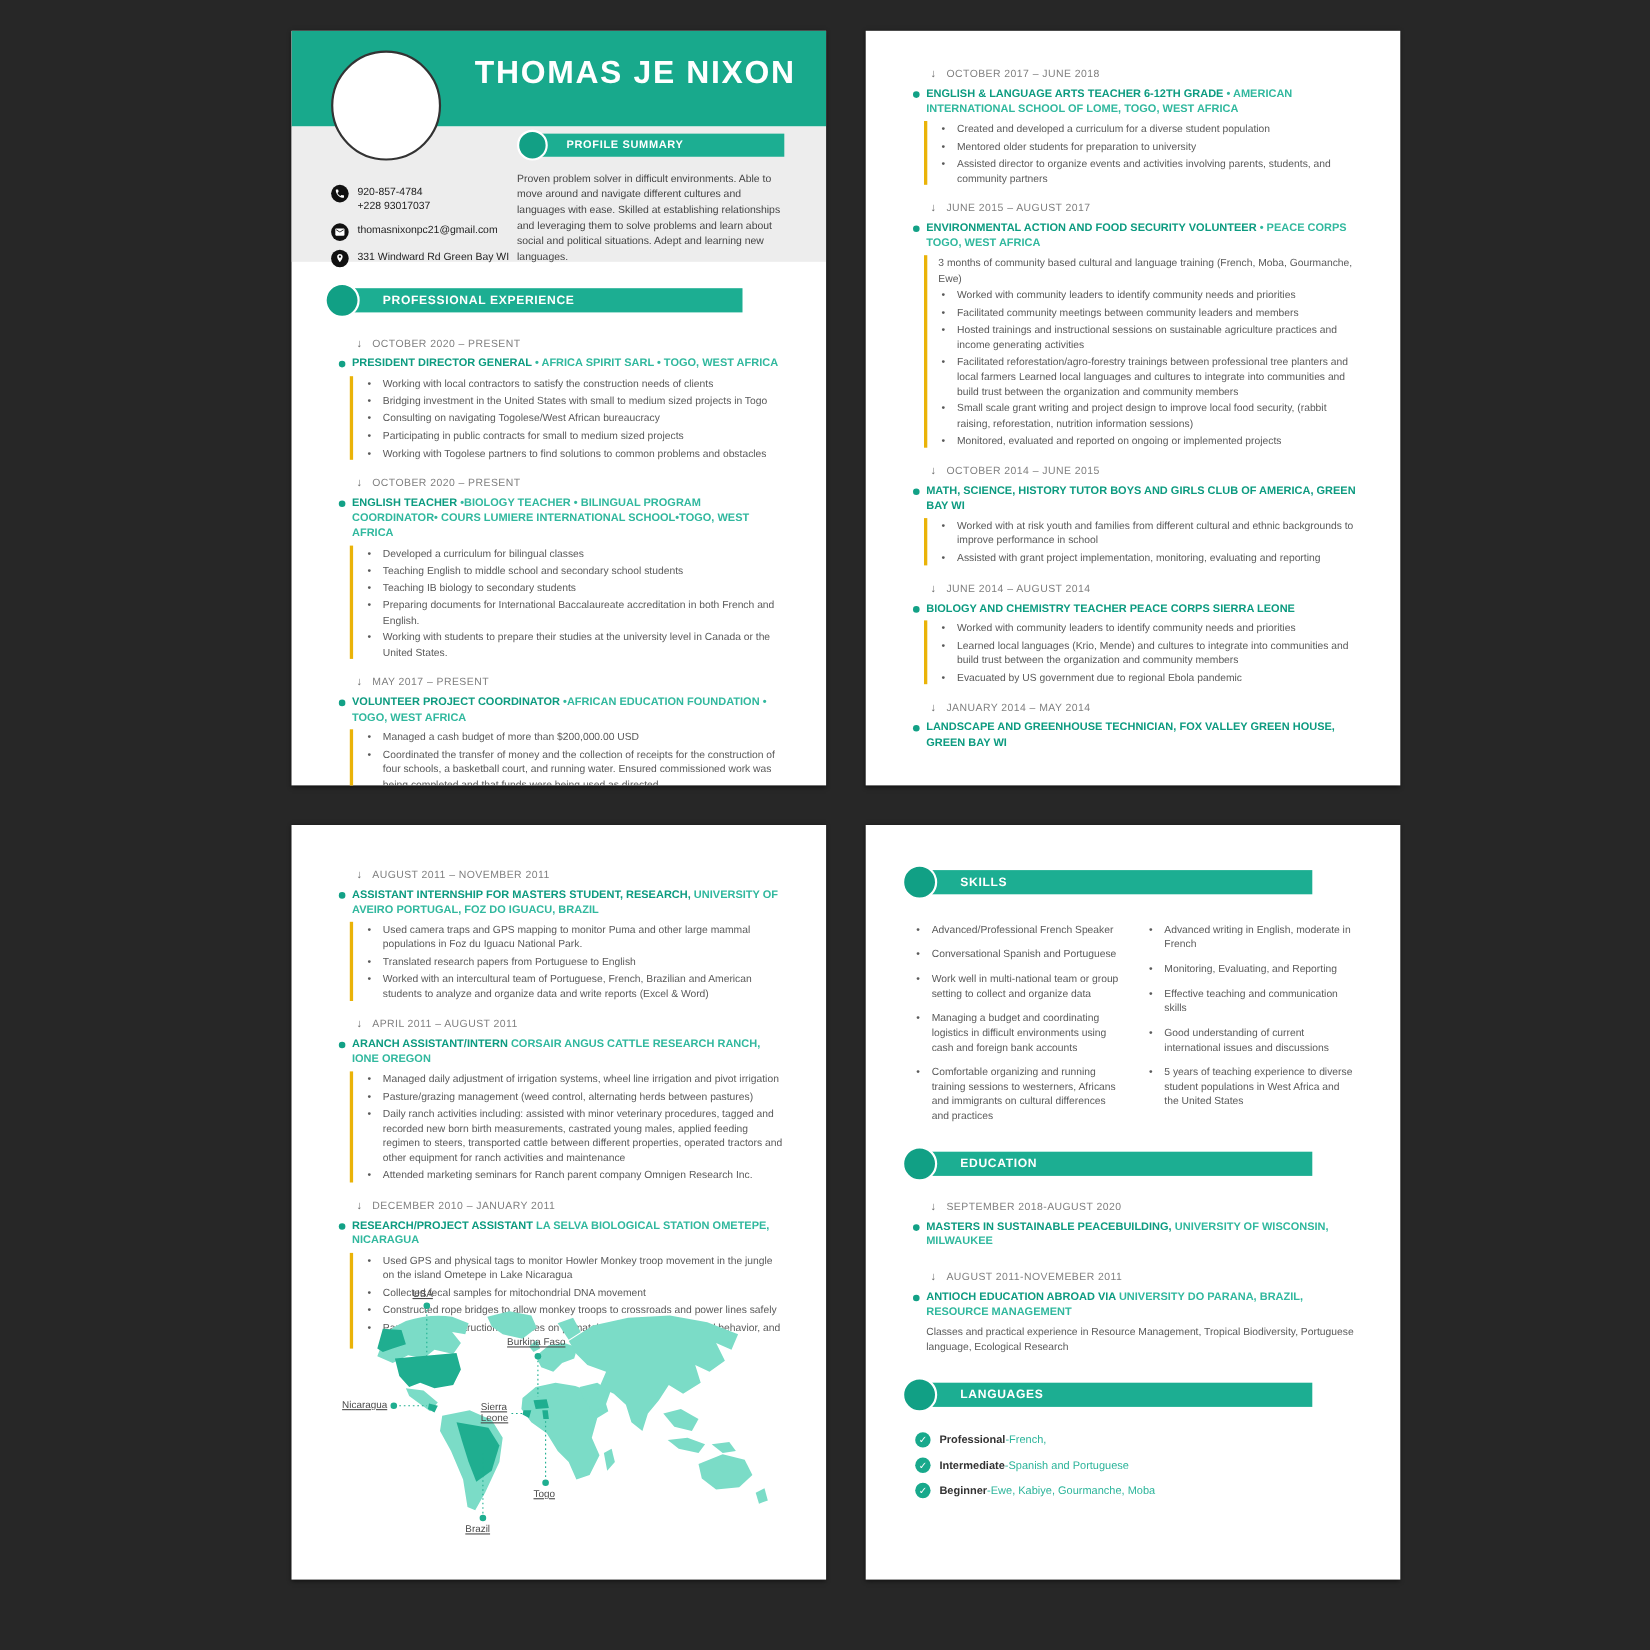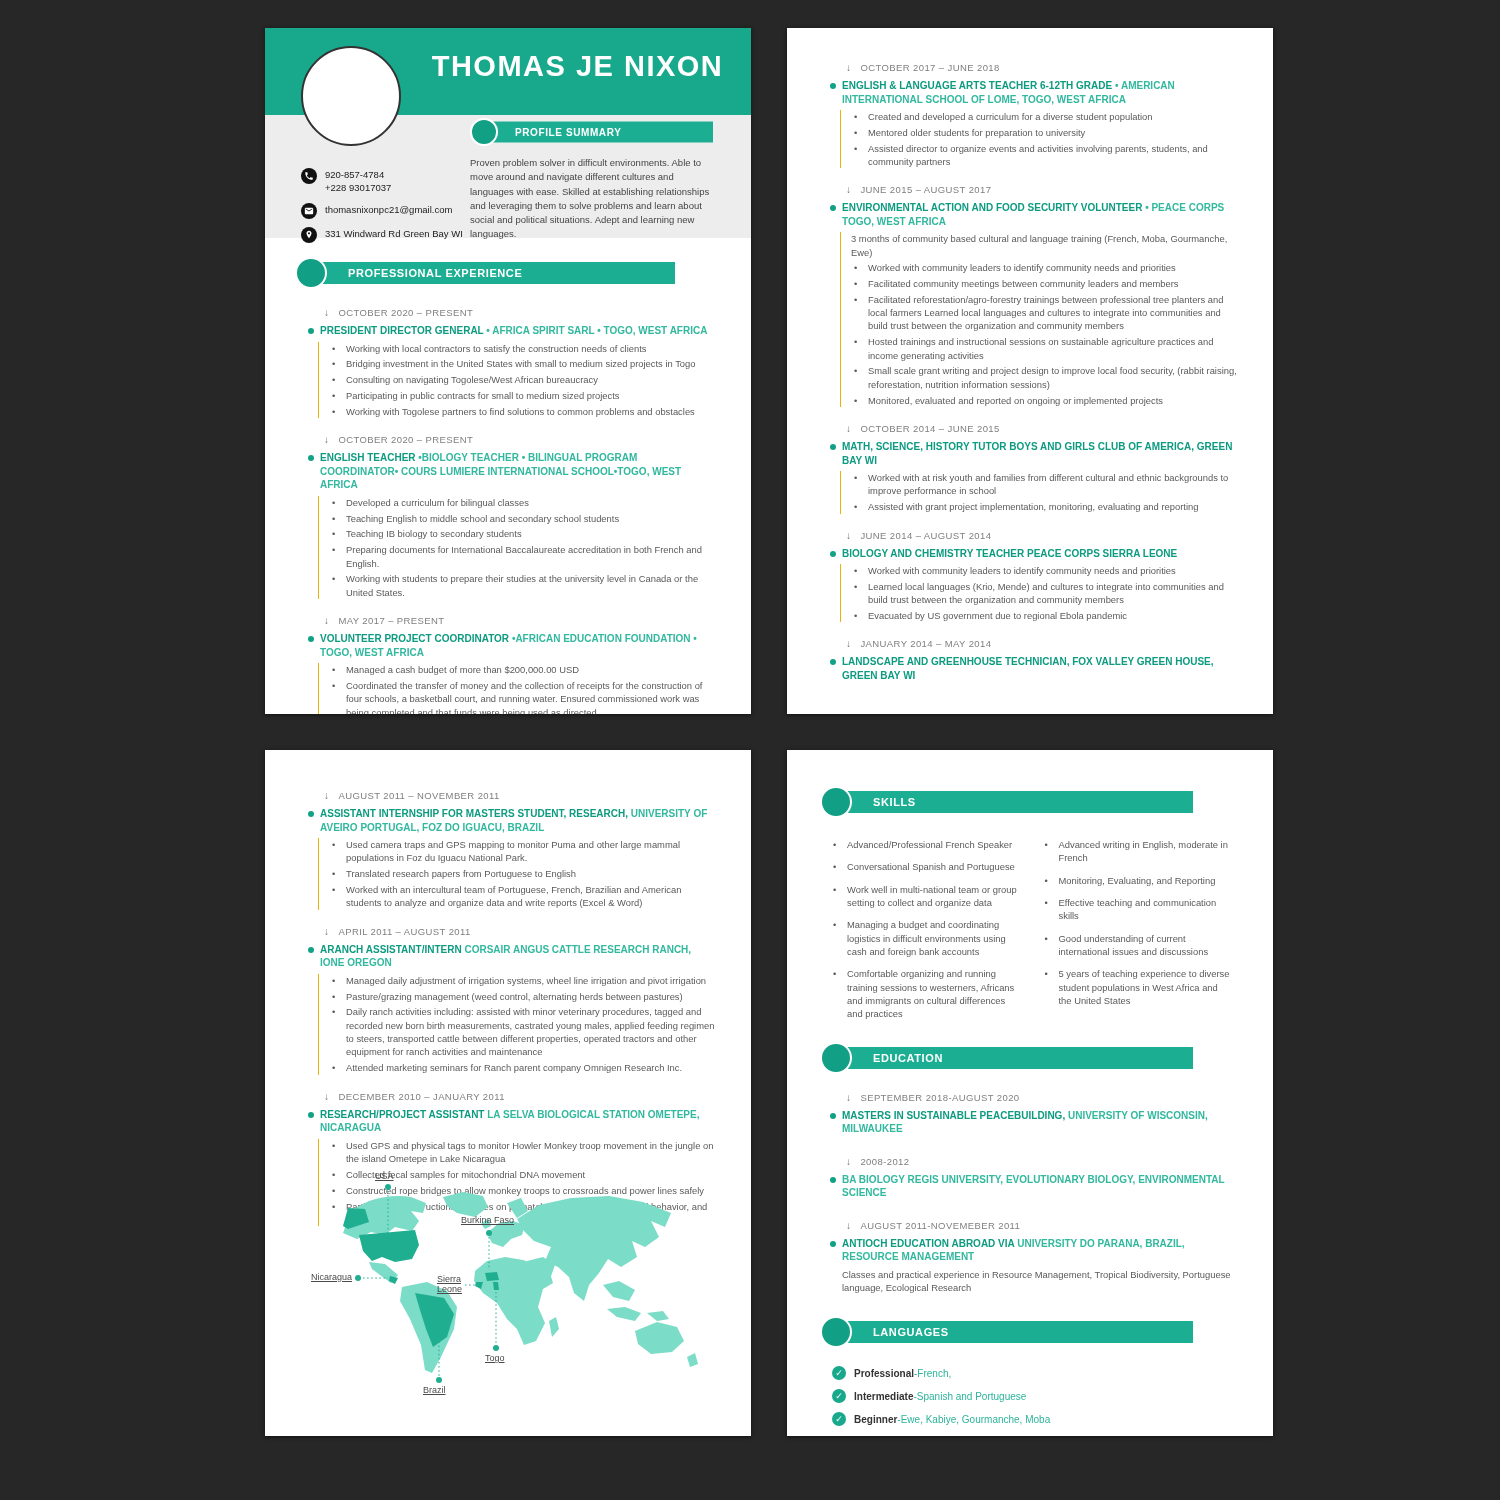--- a/index.html
+++ b/index.html
@@ -43,21 +43,21 @@
 
   
   .entries{padding-right:36px;}
   .entry{margin-left:45px;margin-bottom:16px;position:relative;}
   .edate{color:#7f7f7f;font-size:9.5px;letter-spacing:.4px;margin-bottom:6px;padding-left:14px;}
   .edate .arr{margin-right:9px;color:#6e6e6e;font-size:10px;}
   .etitle{padding-left:10px;font-size:10px;font-weight:bold;line-height:1.35;margin-bottom:4px;position:relative;}
   .etitle::before{content:"";position:absolute;left:-2px;top:4px;width:6px;height:6px;border-radius:50%;background:#12a186;}
   .t1{color:#0d9b80;}
   .t2{color:#31b89e;}
-  .ebody{border-left:1px solid #eab308;margin-left:8px;}
+  .ebody{border-left:3px solid #eab308;margin-left:8px;}
   .intro{color:#5a5a5a;font-size:9.4px;line-height:1.42;padding-left:10px;margin-bottom:2px;}
   ul.blist{list-style:none;margin:0;padding:0;}
   ul.blist li{position:relative;padding-left:27px;color:#5a5a5a;font-size:9.4px;line-height:1.42;margin-bottom:2.5px;}
   ul.blist li::before{content:"•";position:absolute;left:13px;color:#5a5a5a;}
   .p2-content{padding-top:34px;}
   .p3-content{padding-top:40px;}
 
   
   .map{position:absolute;left:26px;top:421px;width:452px;height:258px;}
   .map svg{position:absolute;left:0;top:0;}
@@ -201,22 +201,22 @@
           </div>
         </div>
         <div class="entry">
           <div class="edate"><span class="arr">↓</span><span class="dtx">JUNE 2015 – AUGUST 2017</span></div>
           <div class="etitle"><span class="t1">ENVIRONMENTAL ACTION AND FOOD SECURITY VOLUNTEER</span> <span class="t2">• PEACE CORPS TOGO, WEST AFRICA</span></div>
           <div class="ebody">
             <div class="intro">3 months of community based cultural and language training (French, Moba, Gourmanche, Ewe)</div>
             <ul class="blist">
               <li class="bli">Worked with community leaders to identify community needs and priorities</li>
               <li class="bli">Facilitated community meetings between community leaders and members</li>
+              <li class="bli">Hosted trainings and instructional sessions on sustainable agriculture practices and income generating activities</li>
               <li class="bli">Facilitated reforestation/agro-forestry trainings between professional tree planters and local farmers Learned local languages and cultures to integrate into communities and build trust between the organization and community members</li>
-              <li class="bli">Hosted trainings and instructional sessions on sustainable agriculture practices and income generating activities</li>
               <li class="bli">Small scale grant writing and project design to improve local food security, (rabbit raising, reforestation, nutrition information sessions)</li>
               <li class="bli">Monitored, evaluated and reported on ongoing or implemented projects</li>
             </ul>
           </div>
         </div>
         <div class="entry">
           <div class="edate"><span class="arr">↓</span><span class="dtx">OCTOBER 2014 – JUNE 2015</span></div>
           <div class="etitle"><span class="t1">MATH, SCIENCE, HISTORY TUTOR BOYS AND GIRLS CLUB OF AMERICA, GREEN BAY WI</span></div>
           <div class="ebody">
             <ul class="blist">
@@ -357,24 +357,20 @@
       <div class="sec-header">
         <span class="sec-circle"></span>
         <div class="sec-bar">EDUCATION</div>
       </div>
       <div class="edu-entries">
           <div class="entry">
             <div class="edate"><span class="arr">↓</span><span class="dtx">SEPTEMBER 2018-AUGUST 2020</span></div>
             <div class="etitle"><span class="t1">MASTERS IN SUSTAINABLE PEACEBUILDING,</span> <span class="t2">UNIVERSITY OF WISCONSIN, MILWAUKEE</span></div>
           </div>
           <div class="entry">
-            <div class="edate"><span class="arr">↓</span><span class="dtx">2008-2012</span></div>
-            <div class="etitle"><span class="t2">BA BIOLOGY REGIS UNIVERSITY, EVOLUTIONARY BIOLOGY, ENVIRONMENTAL SCIENCE</span></div>
-          </div>
-          <div class="entry">
             <div class="edate"><span class="arr">↓</span><span class="dtx">AUGUST 2011-NOVEMEBER 2011</span></div>
             <div class="etitle"><span class="t1">ANTIOCH EDUCATION ABROAD VIA</span> <span class="t2">UNIVERSITY DO PARANA, BRAZIL, RESOURCE MANAGEMENT</span></div>
             <div class="edesc">Classes and practical experience in Resource Management, Tropical Biodiversity, Portuguese language, Ecological Research</div>
           </div>
         </div>
 
       <div class="sec-header">
         <span class="sec-circle"></span>
         <div class="sec-bar">LANGUAGES</div>
       </div>

